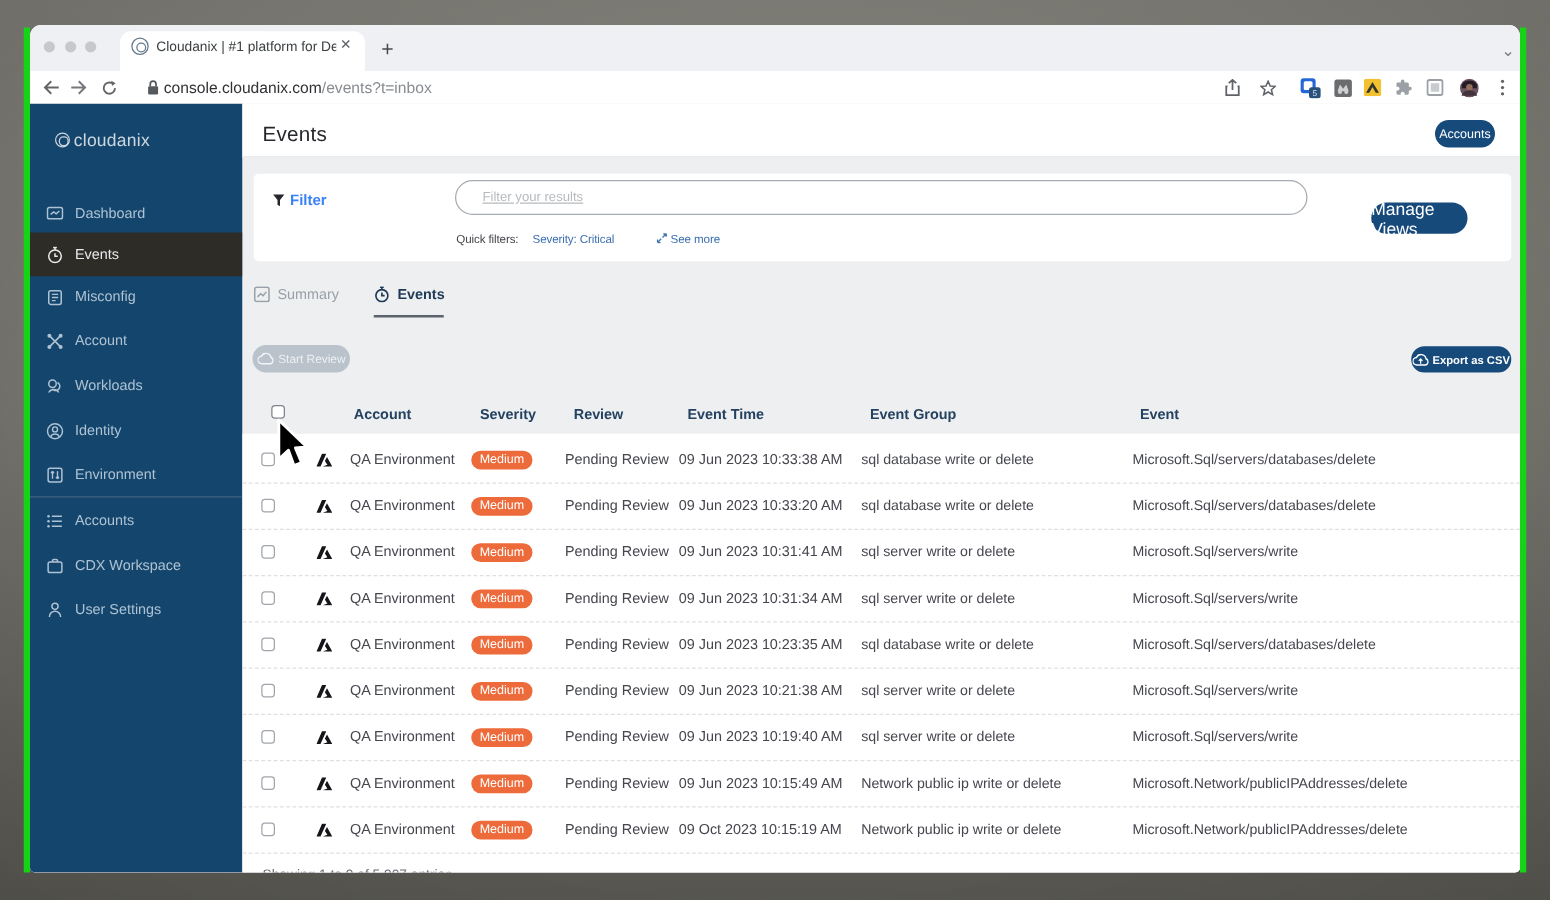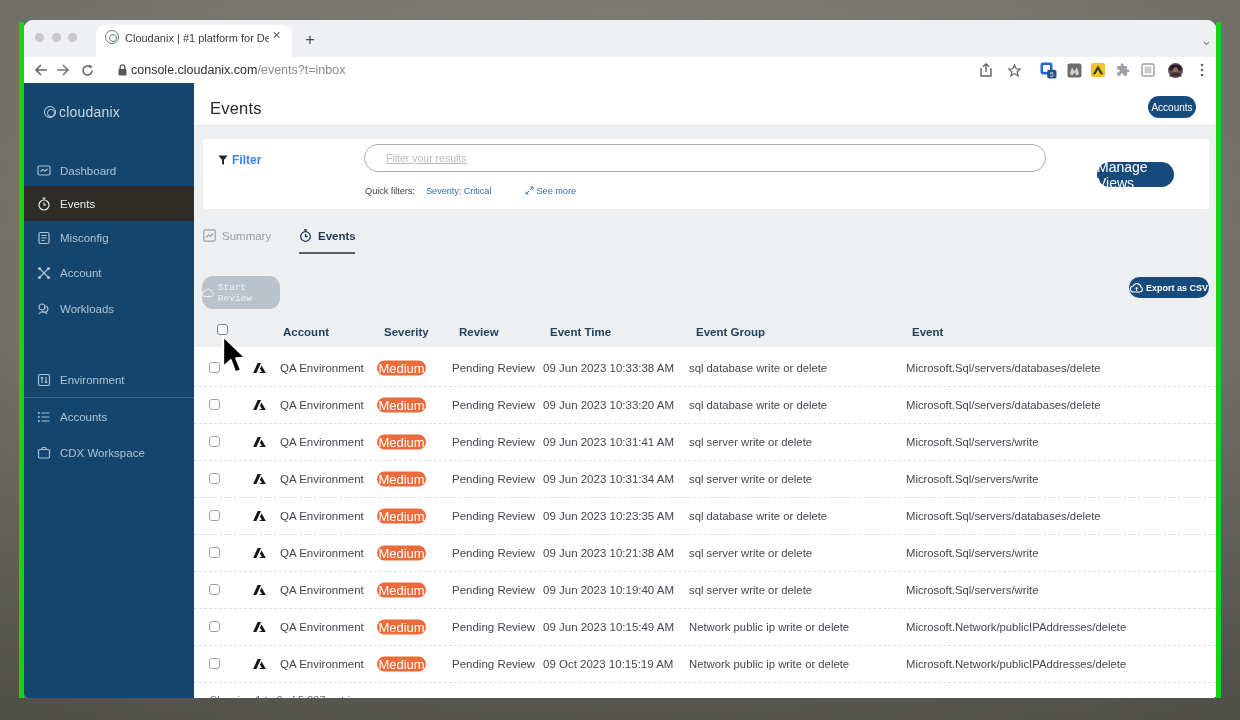--- a/index.html
+++ b/index.html
@@ -54,32 +54,32 @@
 .qrow .q3 { position:absolute; left:160px;text-align:center; }
 .qrow .qb { color:#3b6fae; }
 
 .tabs { position:absolute; left:0; top:138px; height:40px; }
 .tabitem { position:absolute; top:8px; display:flex; align-items:center; font-size:11.5px; }
 .tsum { left:9px; color:#99a0a8; }
 .tevt { left:105px; color:#1d3954; font-weight:700; }
 .tabitem svg { margin-right:6px; }
 .tuline { position:absolute; left:105px; top:31px; width:56px; height:2px; background:#5b646d; }
 
-.sreview { position:absolute; left:8px; top:193px; width:78px; height:33px; border-radius:11px; background:#bac2cb; color:#edf1f4; font-size:9.5px; display:flex; align-items:center; justify-content:center;font-family:Liberation Mono, monospace; }
+.sreview { position:absolute; left:8px; top:193px; width:78px; height:22px; border-radius:11px; background:#bac2cb; color:#edf1f4; font-size:9.5px; display:flex; align-items:center; justify-content:center; }
 .exportcsv { position:absolute; left:935px; top:194px; width:80px; height:21px; border-radius:10.5px; font-size:9px; font-weight:700; }
 
 .thead { position:absolute; left:0; top:240px; width:1022px; height:25px; font-size:11.5px; font-weight:700; color:#24415f; }
 .thead div { position:absolute; top:3px; }
 .cbx { position:absolute; width:11px; height:11px; border:1.2px solid #a0a5ab; border-radius:3px; background:#fff; }
 .twhite { position:absolute; left:0; top:264px; width:1022px; height:351px; background:#fff; }
 .trow { position:absolute; left:0; width:1022px; height:37px; border-bottom:1px dashed #dde0e3; font-size:11.5px; color:#45464e; }
 .trow div { position:absolute; top:50%; transform:translateY(-50%); white-space:nowrap; }
 .trow .cbx { top:12px; transform:none; }
 .pill { position:absolute; left:183px; width:49px; height:15px; border-radius:8px; background:#ed6a3a; color:#fff;
-  font-size:13px; display:flex; align-items:center; justify-content:center; }
+  font-size:10px; display:flex; align-items:center; justify-content:center; }
 .c-acct { left:86px; }
 .c-rev { left:258px; }
 .c-time { left:349px; }
 .c-grp { left:495px; font-size:11.3px; }
 .c-evt { left:712px; font-size:11.3px; }
 .aicon { position:absolute; left:59px; top:50%; transform:translateY(-50%); }
 .showing { position:absolute; left:16px; top:611px; font-size:11px; color:#6a6d74; }
 .cursor { z-index:5; position:absolute; left:221px; top:334px; z-index:50; }
 </style>
 </head>
@@ -220,20 +220,28 @@
             </svg>
             <span>Account</span>
           </div>
         <div class="mi" style="top:208px">
             <svg viewBox="0 0 14 14">
               <circle cx="5" cy="5" r="3" stroke="#aec2d3" stroke-width="1.2" fill="none"></circle>
               <path d="M9 4 a3 3 0 1 1 -3 6 M2 12 a4.5 4.5 0 0 1 8 0" stroke="#aec2d3" stroke-width="1.2" fill="none"></path>
             </svg>
             <span>Workloads</span>
           </div>
+        <div class="mi" style="top:244px">
+            <svg viewBox="0 0 14 14">
+              <circle cx="7" cy="7" r="6" stroke="#aec2d3" stroke-width="1.2" fill="none"></circle>
+              <circle cx="7" cy="5.5" r="2" stroke="#aec2d3" stroke-width="1.1" fill="none"></circle>
+              <path d="M3.5 11.5 a3.8 3.8 0 0 1 7 0" stroke="#aec2d3" stroke-width="1.1" fill="none"></path>
+            </svg>
+            <span>Identity</span>
+          </div>
         <div class="mi" style="top:279px">
             <svg viewBox="0 0 14 14">
               <rect x="1.5" y="1.5" width="11" height="11" rx="1.5" stroke="#aec2d3" stroke-width="1.2" fill="none"></rect>
               <path d="M5 4 V10 M5 4 L3.8 5.5 M5 4 L6.2 5.5 M9 10 V4 M9 10 L7.8 8.5 M9 10 L10.2 8.5" stroke="#aec2d3" stroke-width="1.1" fill="none"></path>
             </svg>
             <span>Environment</span>
           </div>
         <div class="sdiv"></div>
         <div class="mi" style="top:316px">
             <svg viewBox="0 0 14 14">
@@ -243,20 +251,27 @@
               <circle cx="1.8" cy="11" r="1" fill="#aec2d3"></circle>
             </svg>
             <span>Accounts</span>
           </div>
         <div class="mi" style="top:352px">
             <svg viewBox="0 0 14 14">
               <rect x="1.5" y="3.5" width="11" height="8.5" rx="1.5" stroke="#aec2d3" stroke-width="1.2" fill="none"></rect>
               <path d="M5 3.5 V2.5 a1 1 0 0 1 1 -1 h2 a1 1 0 0 1 1 1 V3.5" stroke="#aec2d3" stroke-width="1.2" fill="none"></path>
             </svg>
             <span>CDX Workspace</span>
+          </div>
+        <div class="mi" style="top:387px">
+            <svg viewBox="0 0 14 14">
+              <circle cx="7" cy="4" r="2.5" stroke="#aec2d3" stroke-width="1.2" fill="none"></circle>
+              <path d="M2.5 12.5 a4.5 4.5 0 0 1 9 0" stroke="#aec2d3" stroke-width="1.2" fill="none"></path>
+            </svg>
+            <span>User Settings</span>
           </div>
       </aside>
       <main class="main">
         <div class="hband">
           <h1>Events</h1>
           <div class="btn settings">Accounts</div>
         </div>
         <div class="fcard">
           <div class="flab"><svg width="10" height="11" viewBox="0 0 10 11">
                 <path d="M0.5 0.5 H9.5 L6 5 V10 L4 8.8 V5 Z" fill="#26272c"></path>

